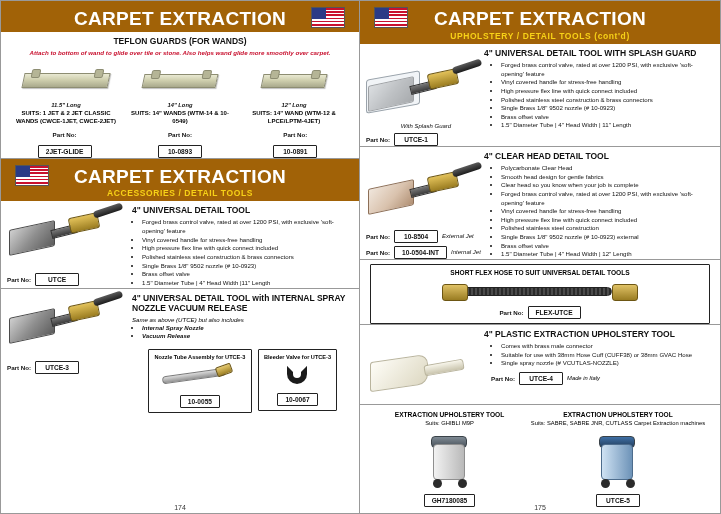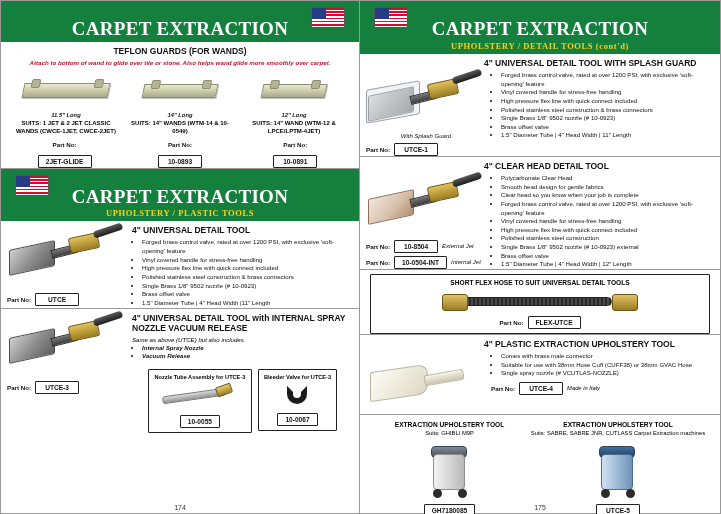--- a/index.html
+++ b/index.html
@@ -23,26 +23,25 @@
     position: relative;
     width: 360px;
     height: 514px;
     border: 1px solid #999;
     background: #fff;
   }
   .col.right { width: 361px; border-left: none; }
 
   
   .banner {
-    background: #15803d;
+    background: #a16207;
     color: #fff;
     position: relative;
-    padding: 18px 0 3px 0;
+    padding: 8px 0 3px 0;
     text-align: center;
-    font-family: Liberation Serif, serif;
   }
   .banner h1 {
     margin: 0;
     font-size: 19px;
     font-weight: bold;
     letter-spacing: 0.3px;
     color: #fff;
     line-height: 1.05;
   }
   .banner h2 {
@@ -482,21 +481,21 @@
         </div>
         <div class="wandpart">
           <span class="part-label">Part No:</span>
           <span class="part-box">10-0891</span>
         </div>
       </div>
     </div>
 
     <div class="banner">
       <h1>CARPET EXTRACTION</h1>
-      <h2>UPHOLSTERY / PLASTIC TOOLS</h2>
+      <h2>ACCESSORIES / DETAIL TOOLS</h2>
       <span class="flag l">
         <span class="stripes"></span>
           <span class="canton"></span>
       </span>
     </div>
 
     <div class="section">
       <div class="prod">
         <div class="prod-art">
           <div class="tool">

